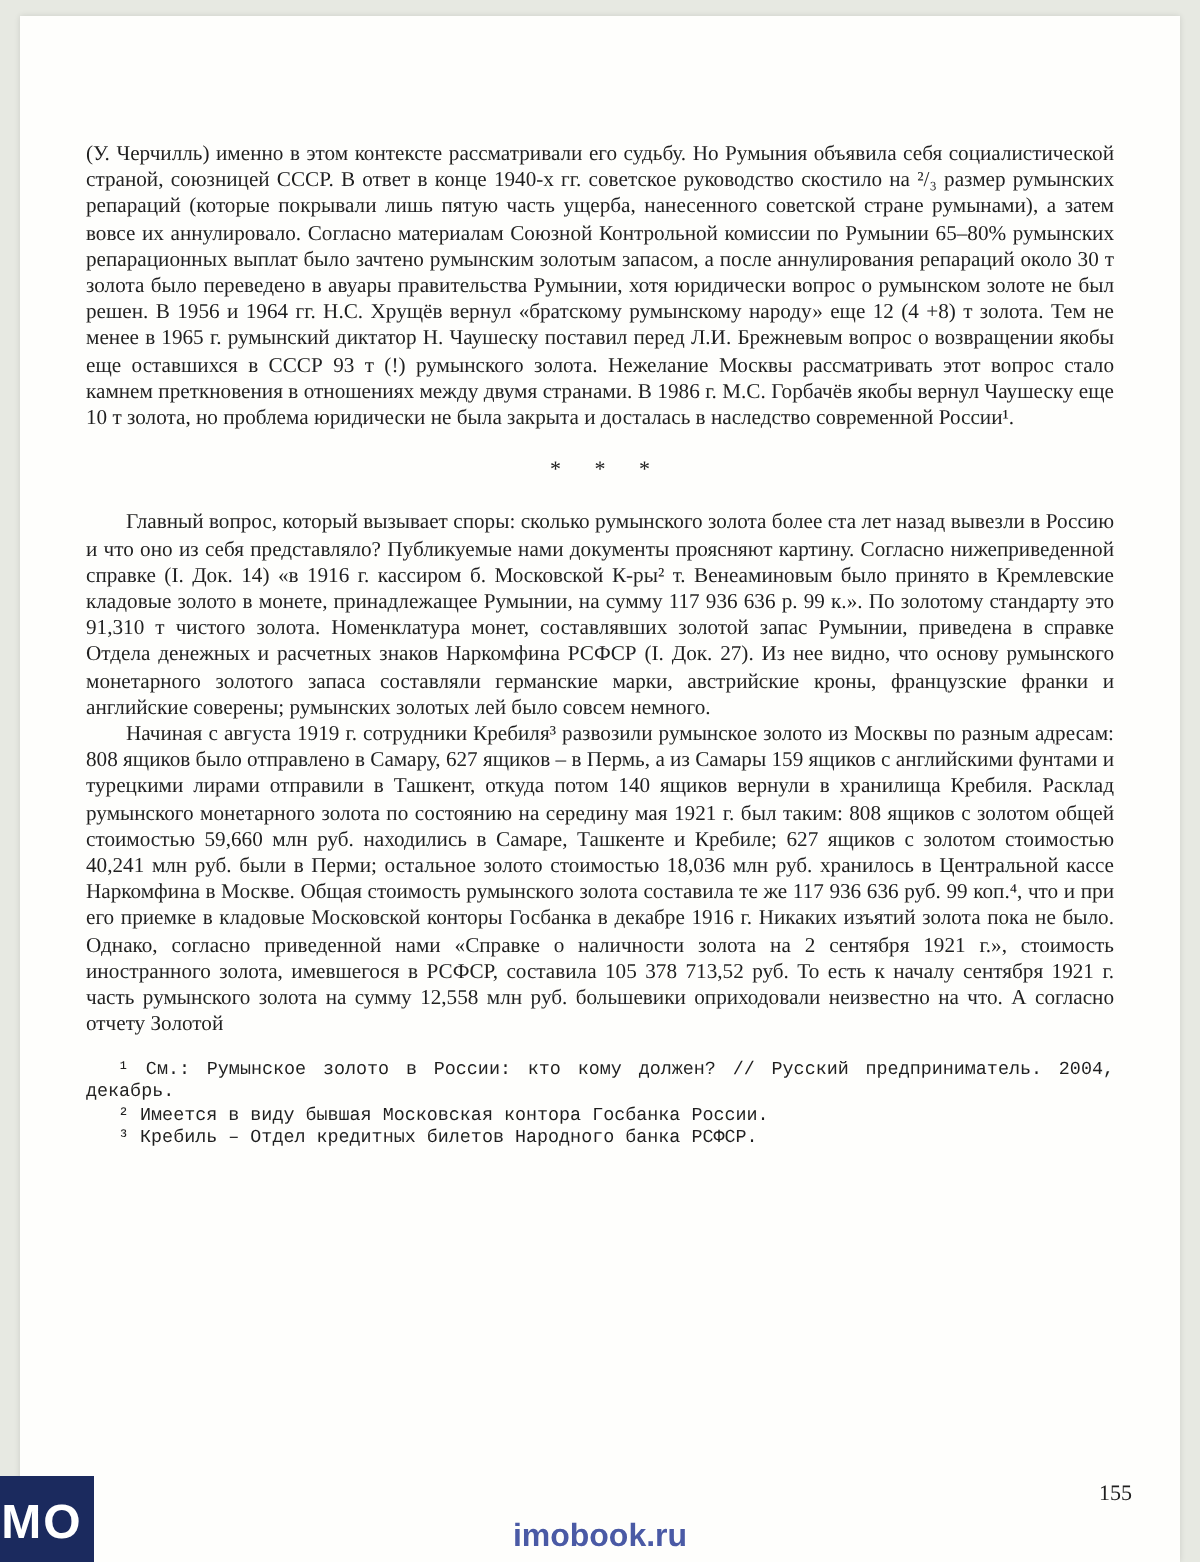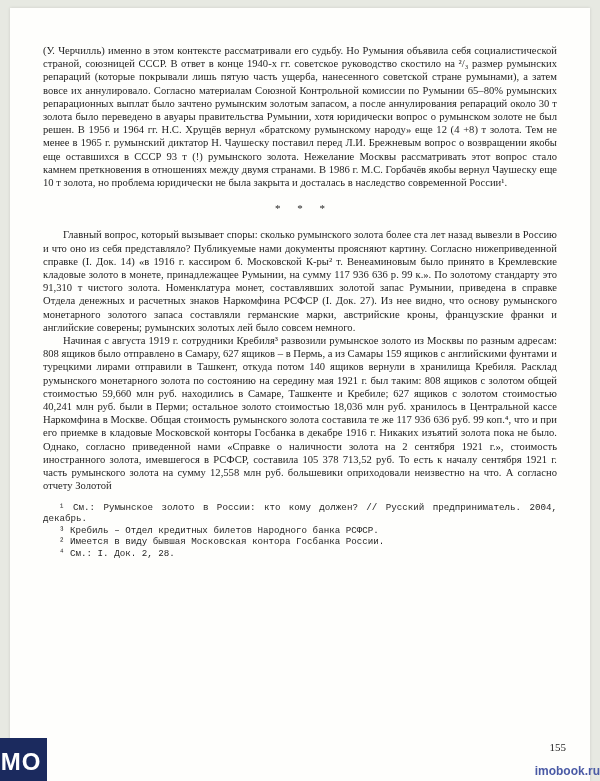--- a/index.html
+++ b/index.html
@@ -15,21 +15,21 @@
     background: #e7e9e2;
     overflow: hidden;
   }
   .page {
     position: absolute;
     left: 10px; right: 10px; top: 8px; bottom: 0;
     background: #fefefc;
     box-shadow: 0 0 3px rgba(0,0,0,0.12);
   }
   .content {
-    padding: 36px 33px 0 33px;
+    padding: 63px 33px 0 33px;
     color: #1f1f1f;
     font-size: 10.6px;
     line-height: 13.2px;
     text-align: justify;
   }
   .para { text-indent: 20px; }
   .para.first { text-indent: 0; }
   .separator {
     text-align: center;
     text-indent: 0;
@@ -52,23 +52,23 @@
     right: 24px;
     bottom: 28px;
     font-size: 11px;
     color: #1f1f1f;
     margin-top: 11px;
   }
   .site {
     position: absolute;
     left: 0; right: 0;
     bottom: 3px;
-    text-align: right;
+    text-align: center;
     color: #4a5aa5;
-    font-size: 12px;
+    font-size: 16px;
     font-weight: bold;
     font-family: "Liberation Sans", sans-serif;
   }
   .logo {
     position: absolute;
     left: -5px;
     bottom: -5px;
     width: 52px;
     height: 48px;
     background: #1b2a5e;
@@ -93,23 +93,22 @@
 
       <div class="separator">* * *</div>
 
       <p class="para">Главный вопрос, который вызывает споры: сколько румынского золота более ста лет назад вывезли в Россию и что оно из себя представляло? Публикуемые нами документы проясняют картину. Согласно нижеприведенной справке (I. Док. 14) «в 1916 г. кассиром б. Московской К-ры² т. Венеаминовым было принято в Кремлевские кладовые золото в монете, принадлежащее Румынии, на сумму 117 936 636 р. 99 к.». По золотому стандарту это 91,310 т чистого золота. Номенклатура монет, составлявших золотой запас Румынии, приведена в справке Отдела денежных и расчетных знаков Наркомфина РСФСР (I. Док. 27). Из нее видно, что основу румынского монетарного золотого запаса составляли германские марки, австрийские кроны, французские франки и английские соверены; румынских золотых лей было совсем немного.</p>
 
       <p class="para">Начиная с августа 1919 г. сотрудники Кребиля³ развозили румынское золото из Москвы по разным адресам: 808 ящиков было отправлено в Самару, 627 ящиков – в Пермь, а из Самары 159 ящиков с английскими фунтами и турецкими лирами отправили в Ташкент, откуда потом 140 ящиков вернули в хранилища Кребиля. Расклад румынского монетарного золота по состоянию на середину мая 1921 г. был таким: 808 ящиков с золотом общей стоимостью 59,660 млн руб. находились в Самаре, Ташкенте и Кребиле; 627 ящиков с золотом стоимостью 40,241 млн руб. были в Перми; остальное золото стоимостью 18,036 млн руб. хранилось в Центральной кассе Наркомфина в Москве. Общая стоимость румынского золота составила те же 117 936 636 руб. 99 коп.⁴, что и при его приемке в кладовые Московской конторы Госбанка в декабре 1916 г. Никаких изъятий золота пока не было. Однако, согласно приведенной нами «Справке о наличности золота на 2 сентября 1921 г.», стоимость иностранного золота, имевшегося в РСФСР, составила 105 378 713,52 руб. То есть к началу сентября 1921 г. часть румынского золота на сумму 12,558 млн руб. большевики оприходовали неизвестно на что. А согласно отчету Золотой</p>
     </div>
 
     <div class="footnotes">
       <p class="footnote">¹ См.: Румынское золото в России: кто кому должен? // Русский предприниматель. 2004, декабрь.</p>
+      <p class="footnote">² Имеется в виду бывшая Московская контора Госбанка России.</p>
       <p class="footnote">³ Кребиль – Отдел кредитных билетов Народного банка РСФСР.</p>
-      <p class="footnote">² Имеется в виду бывшая Московская контора Госбанка России.</p>
-      <p class="footnote">⁴ См.: I. Док. 2, 28.</p>
     </div>
 
     <div class="page-number">155</div>
   </div>
 
   <div class="site">imobook.ru</div>
 
   <div class="logo">
     <span>МО</span>
   </div>

